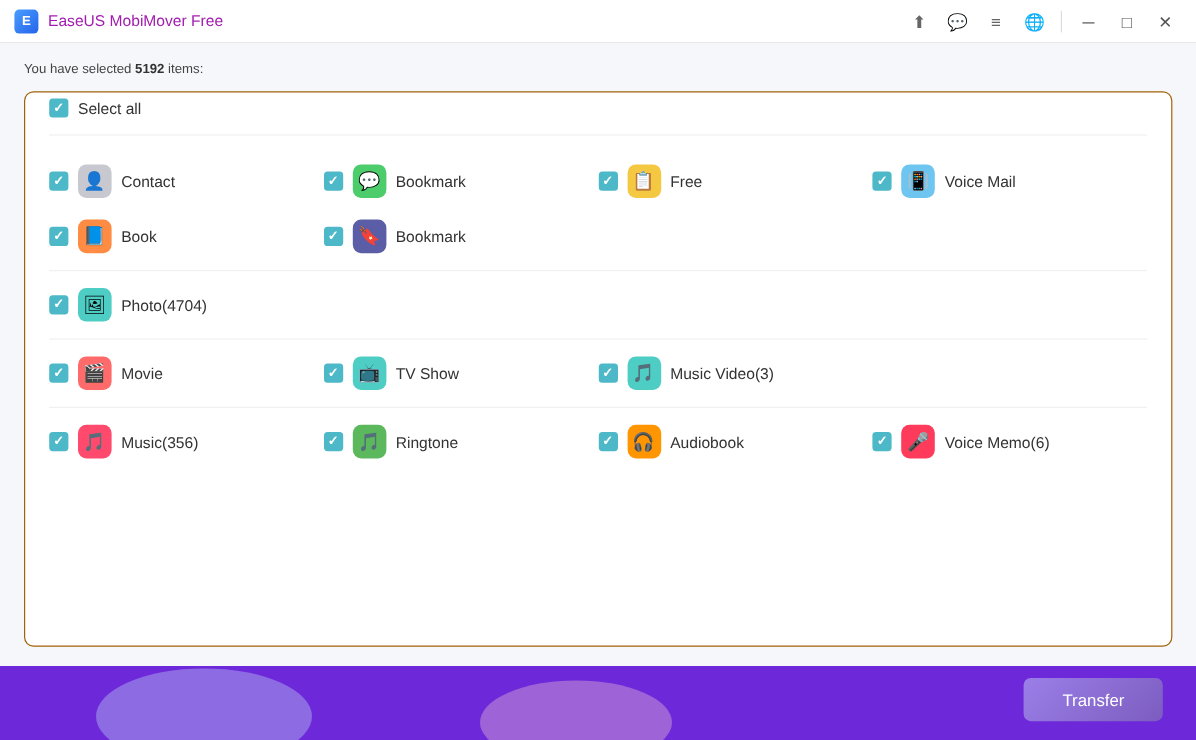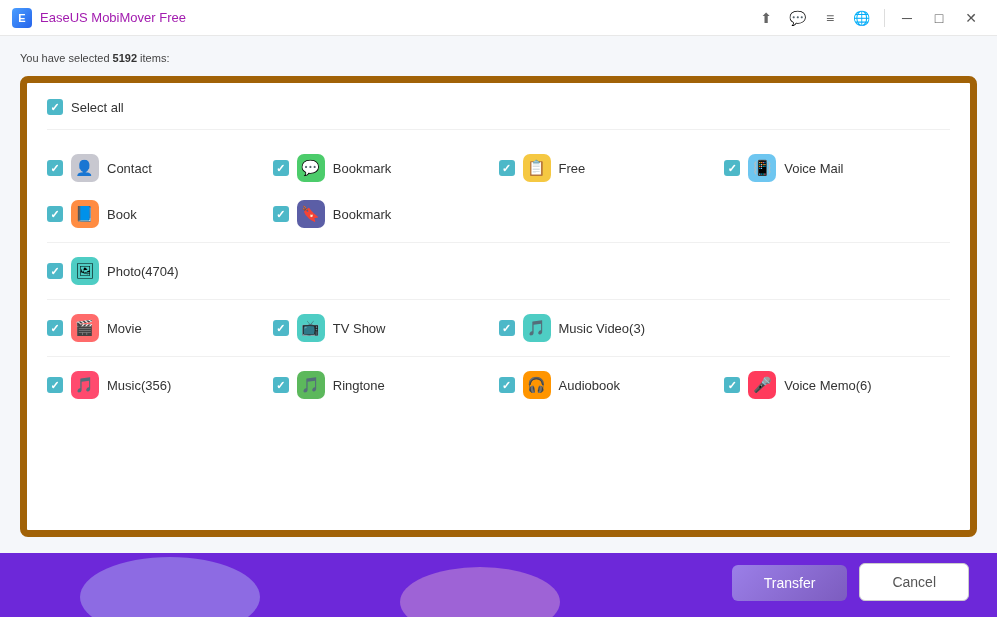--- a/index.html
+++ b/index.html
@@ -94,24 +94,24 @@
       font-size: 11px;
       color: #444;
     }
     .selection-info strong {
       color: #333;
       font-weight: 600;
     }
 
     
     .selection-box {
-      border: 7px solid #a16207;
+      border: 1px solid #a16207;
       border-radius: 8px;
       background: #fff;
-      padding: 16px 20px;
+      padding: 5px 20px;
       flex: 1;
       display: flex;
       flex-direction: column;
       gap: 0;
     }
 
     .select-all-row {
       display: flex;
       align-items: center;
       gap: 8px;
@@ -373,19 +373,18 @@
           <div class="item-icon icon-voicememo">🎤</div>
           <span class="item-label">Voice Memo(6)</span>
         </div>
       </div>
     </div>
   </div>
 </div>
 
 <div class="bottom-bar">
   <button class="btn-transfer">Transfer</button>
-  <button class="btn-cancel">Cancel</button>
 </div>
 
 <div class="bottom-decoration">
   <div class="blob blob-1"></div>
   <div class="blob blob-2"></div>
 </div>
 
 </body></html>

